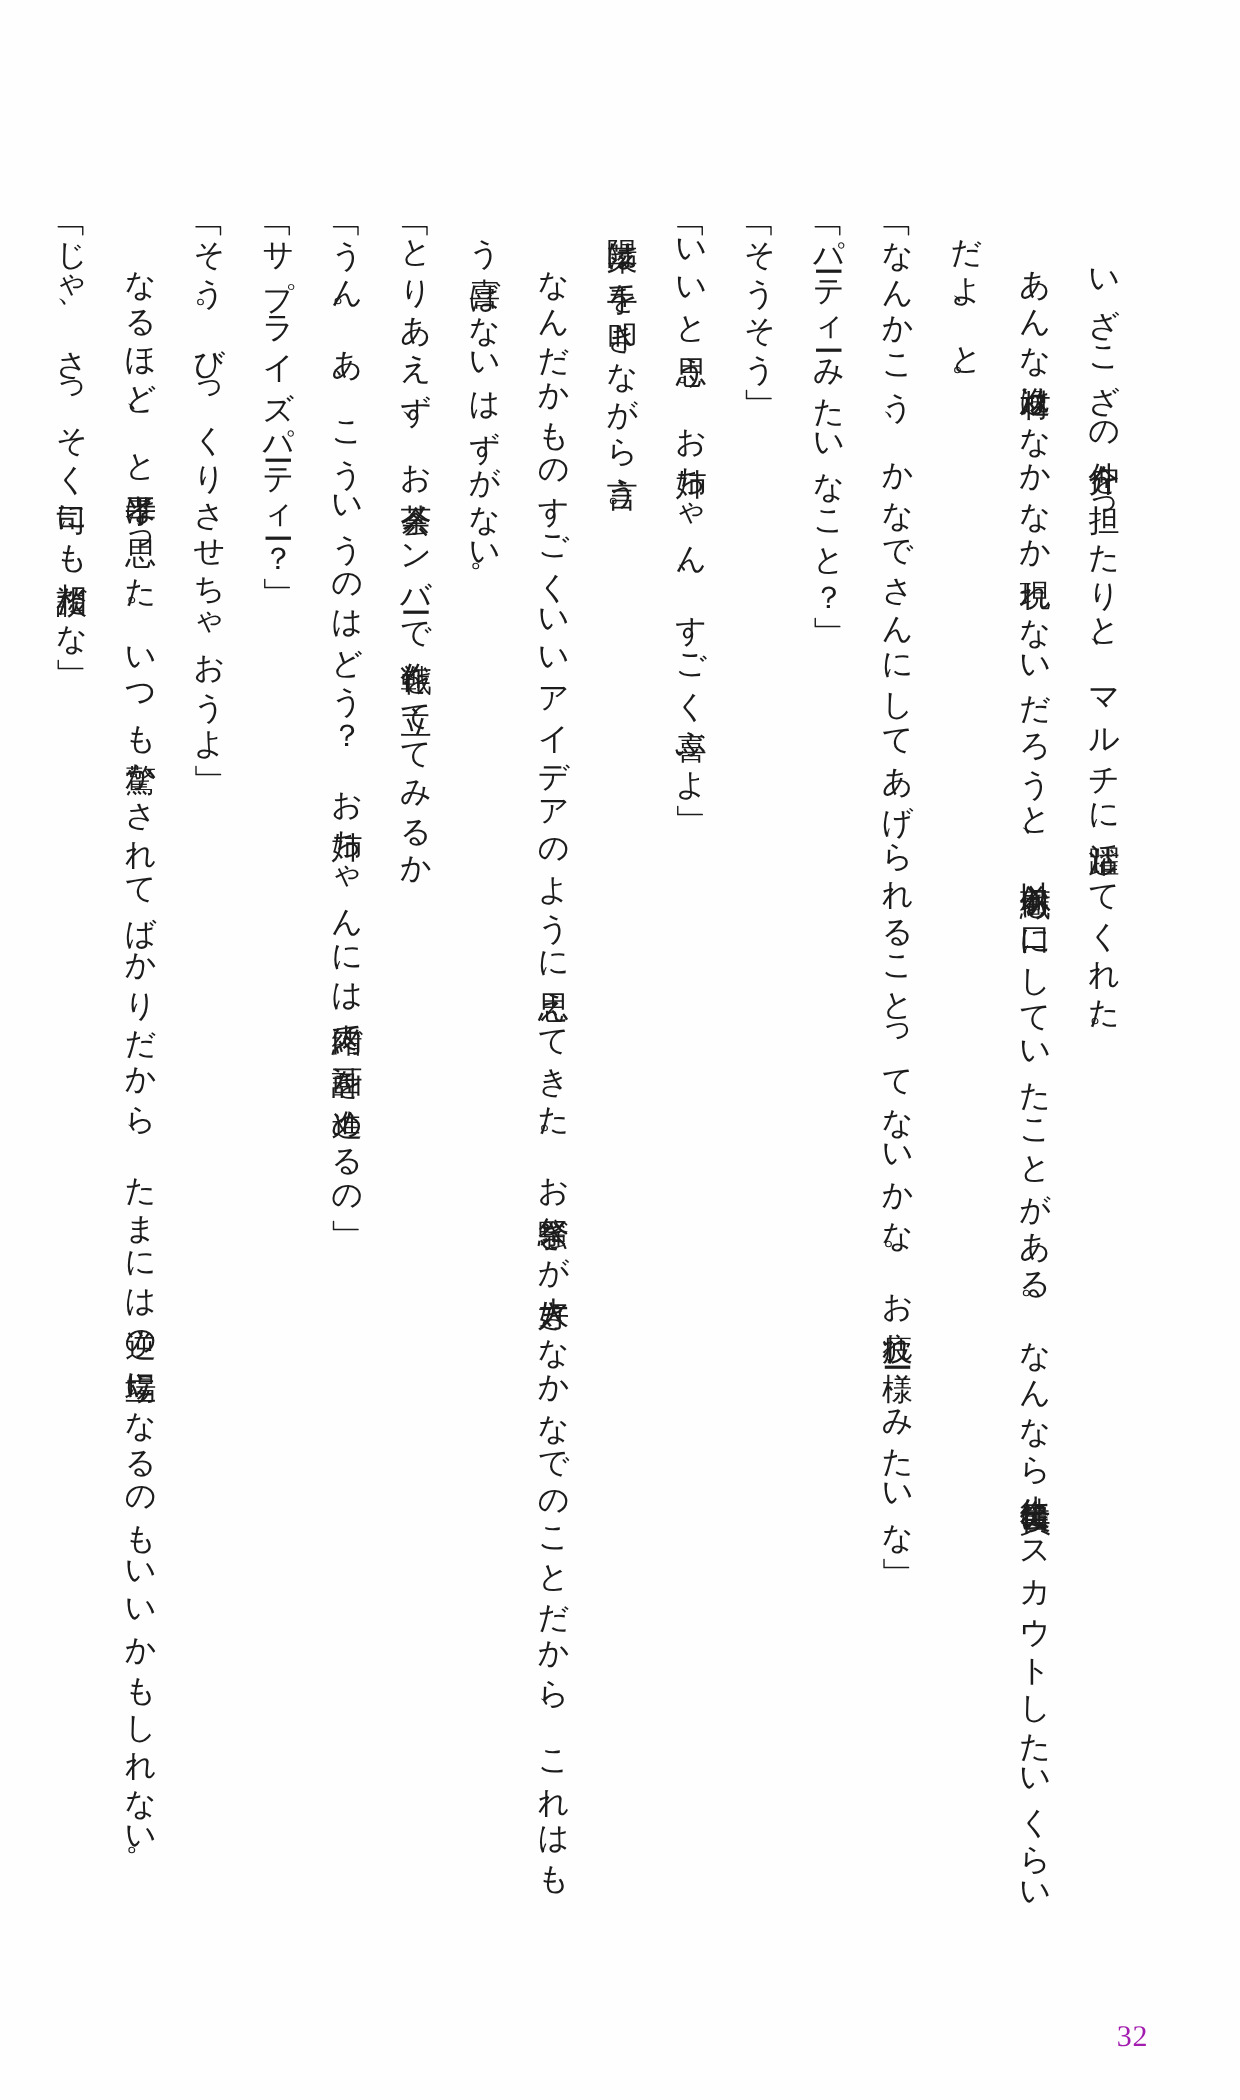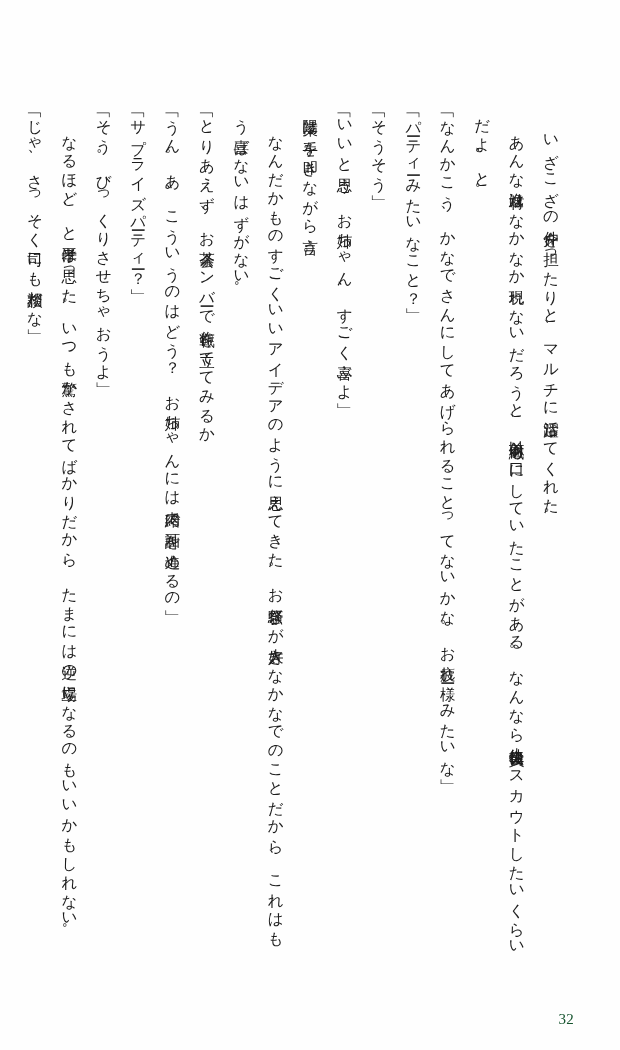--- a/index.html
+++ b/index.html
@@ -50,21 +50,21 @@
   #text-block p.indent {
     text-indent: 1em;
   }
 
   #page-number {
     position: absolute;
     bottom: 22px;
     right: 46px;
     font-size: 15px;
     font-family: "Liberation Serif", "DejaVu Serif", serif;
-    color: #14532d;
+    color: #a21caf;
     letter-spacing: 0.02em;
   }
 </style>
 </head>
 <body>
 
 <div id="page">
 
   <div id="text-block">
     <p class="indent">いざこざの仲介を担ったりと、マルチに活躍してくれた。</p>

